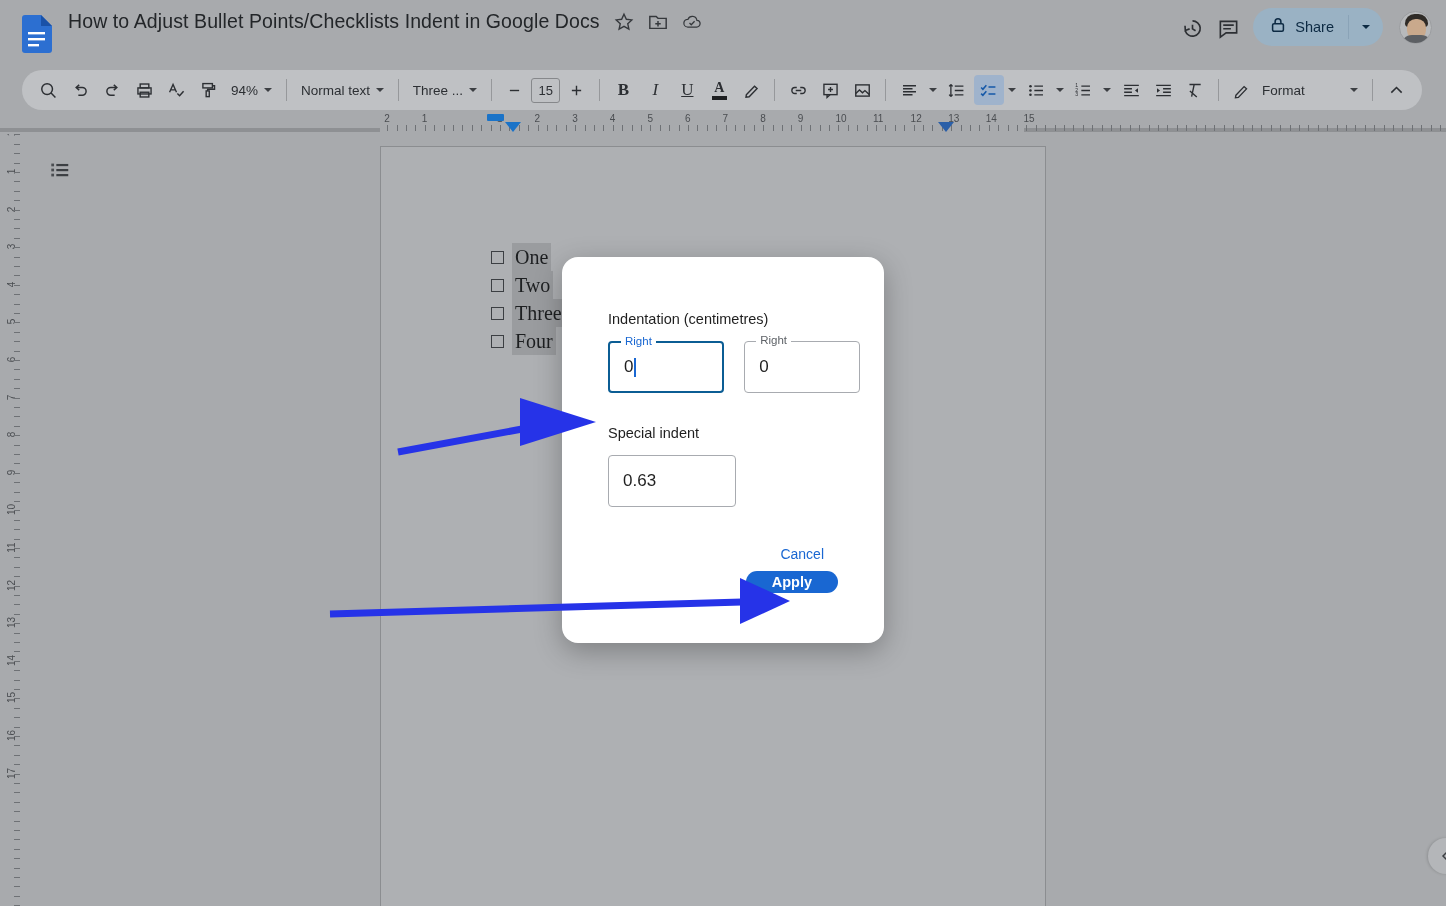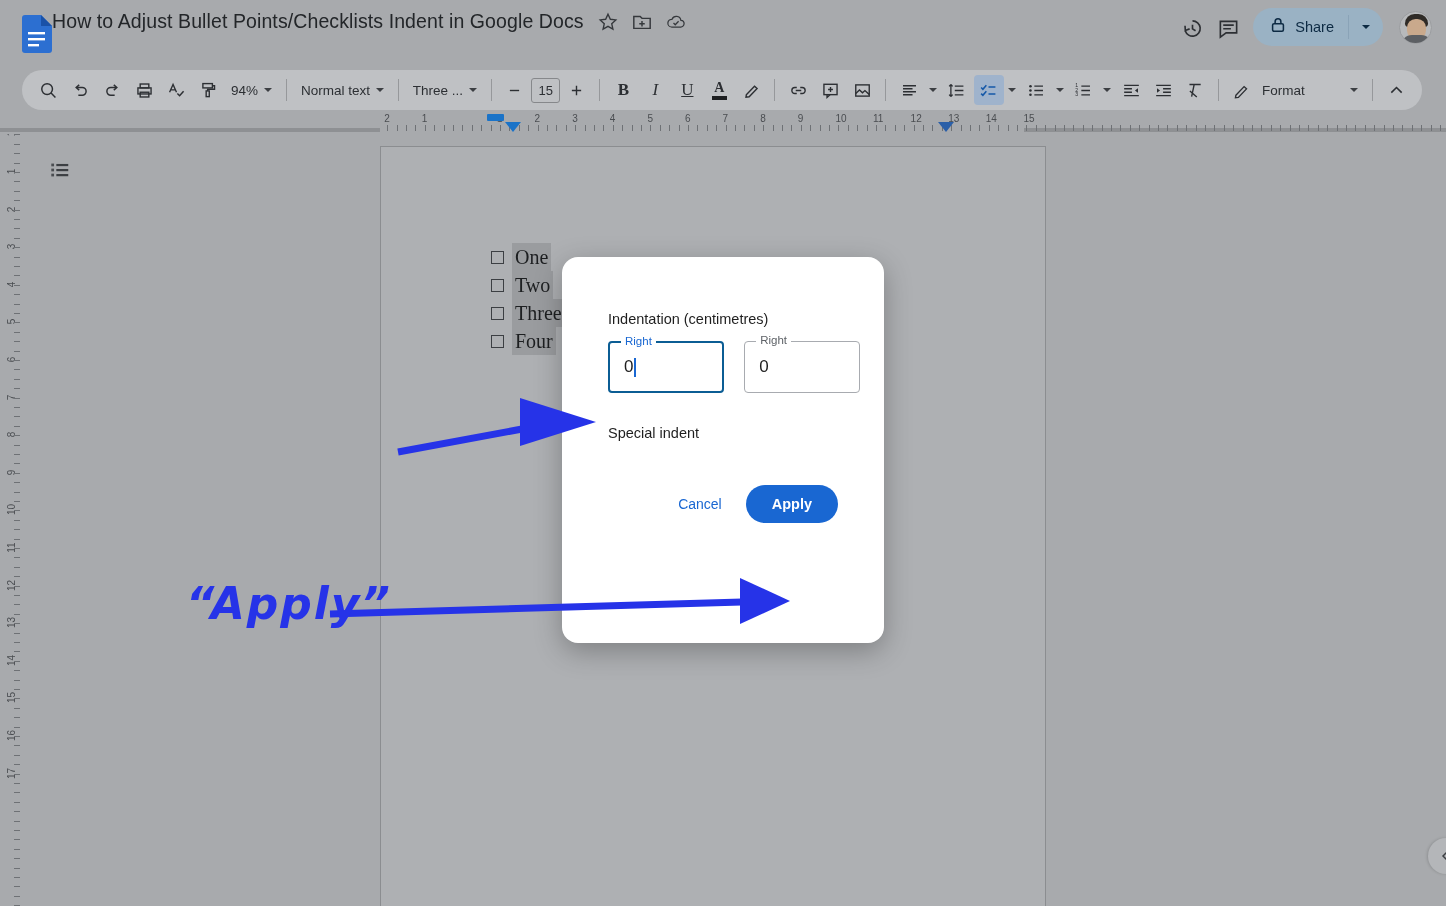--- a/index.html
+++ b/index.html
@@ -22,21 +22,21 @@
   #header {
     position: absolute; top: 0; left: 0;
     width: 1446px; height: 66px;
     background: #a8aaad;
   }
   #doc-icon {
     position: absolute; left: 22px; top: 15px;
     width: 30px; height: 38px;
   }
   #title-row {
-    position: absolute; left: 52px; top: 10px;
+    position: absolute; left: 68px; top: 10px;
     display: flex; align-items: center; gap: 14px;
   }
   #doc-title {
     font-size: 19.5px; color: #232629; letter-spacing: 0.1px;
     white-space: nowrap;
   }
   .hdr-ic { width: 20px; height: 20px; display:block; }
   #menu-row {
     position: absolute; left: 62px; top: 40px;
     display: flex; gap: 0px;
@@ -270,32 +270,32 @@
     padding: 0 13px 0 14px;
     font-size: 15px; color: #1f1f1f;
   }
   .sel-caret {
     width: 0; height: 0;
     border-left: 5px solid transparent;
     border-right: 5px solid transparent;
     border-top: 5.5px solid #5f6368;
   }
   #dlg-actions {
-    display: flex; align-items: center; justify-content: flex-end;
-    gap: 10px;
+    display: flex; align-items: flex-end; justify-content: flex-end;
     margin: 30px 22px 0 0;
+    flex-direction: column;
   }
   #cancel-btn {
     font-size: 14px; color: #1967d2; font-weight: 500;
     padding: 9px 14px; border-radius: 18px;
   }
   #apply-btn {
     background: #1967d2; color: #fff;
     font-size: 14.5px; font-weight: 600;
-    padding: 11px 26px; border-radius: 20px;
+    padding: 3px 26px; border-radius: 20px;
   }
 
   
   #annot-layer {
     position: absolute; left: 0; top: 0;
     width: 1446px; height: 906px;
     pointer-events: none;
     z-index: 80;
   }
   .hand {
@@ -887,33 +887,35 @@
           <span class="caretbar"></span>
       </div>
       <div class="tf">
         <span class="tf-label">Right</span>
         <span class="tf-value">0</span>
       </div>
     </div>
 
     <div id="dlg-section2">Special indent</div>
     <div id="dlg-fields2">
+      <div class="tf">
+        <span class="tf-value">0.63</span>
+      </div>
     </div>
 
     <div id="dlg-actions">
       <div id="cancel-btn">Cancel</div>
       <div id="apply-btn">Apply</div>
     </div>
   </div>
 
   <div id="annot-layer">
     <svg width="1446" height="906" style="position:absolute;left:0;top:0;">
 
       <line x1="398" y1="452" x2="560" y2="422" stroke="#2633e8" stroke-width="7"></line>
       <polygon points="520,398 596,422 520,446" fill="#2633e8"></polygon>
 
       <line x1="330" y1="614" x2="742" y2="602" stroke="#2633e8" stroke-width="7"></line>
       <polygon points="740,578 790,601 740,624" fill="#2633e8"></polygon>
     </svg>
-    <div class="hand" style="left:186px; top:578px;">“Apply”</div>
   </div>
 
 </div>
 
 </body></html>

